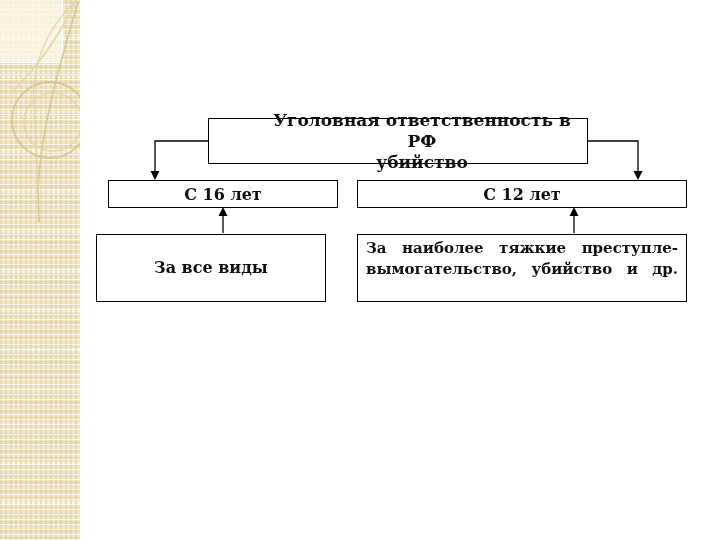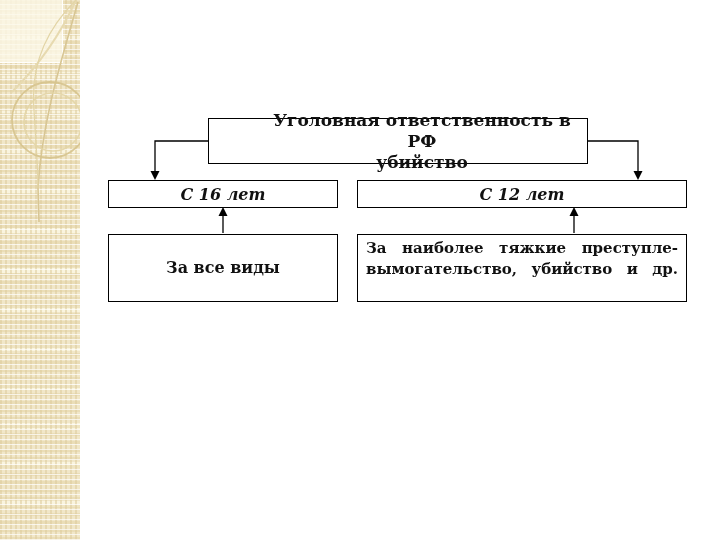--- a/index.html
+++ b/index.html
@@ -41,27 +41,27 @@
     text-align: center;
   }
   .box-root {
     left:208px; top:118px; width:380px; height:46px;
     display:flex; flex-direction:column; align-items:center; justify-content:center;
     font-size:17px; line-height:21px;padding-left:48px;
   }
   .box-age {
     height:28px; top:180px;
     display:flex; align-items:center; justify-content:center;
-    font-size:16px; border-width:1px;font-style:italic;
+    font-size:16px; border-width:1px;
   }
   .box-age16 { left:108px; width:230px; }
   .box-age14 { left:357px; width:330px; }
   .box-bottom { top:234px; height:68px; }
   .box-all {
-    left:108px; width:230px;
+    left:96px; width:230px;
     display:flex; flex-direction:column; align-items:center; justify-content:center;
     font-size:16px; line-height:22px;
   }
   .box-grave {
     left:357px; width:330px;
     padding:3px 8px 17px 8px;
     font-size:15px; line-height:21px;
   }
   .jline { text-align: justify; text-align-last: justify; }
 

